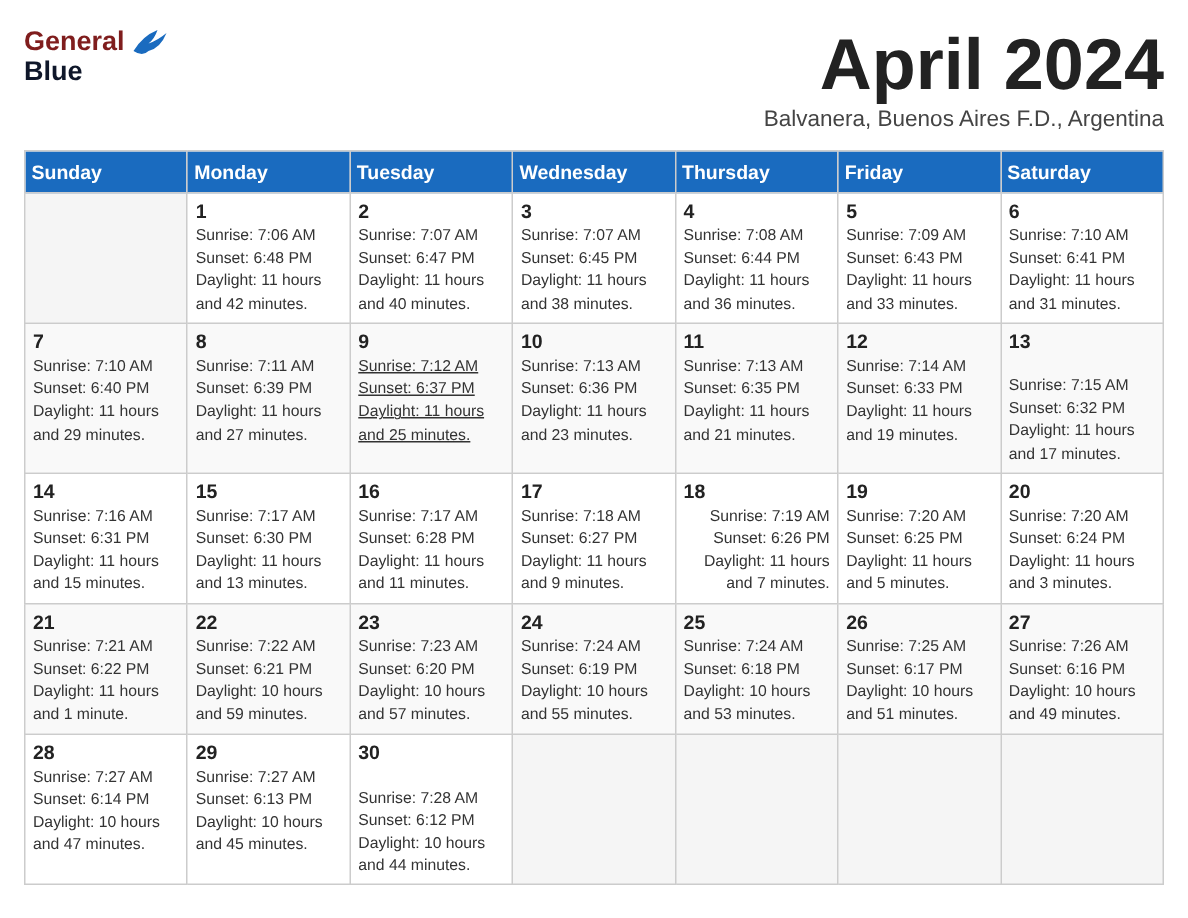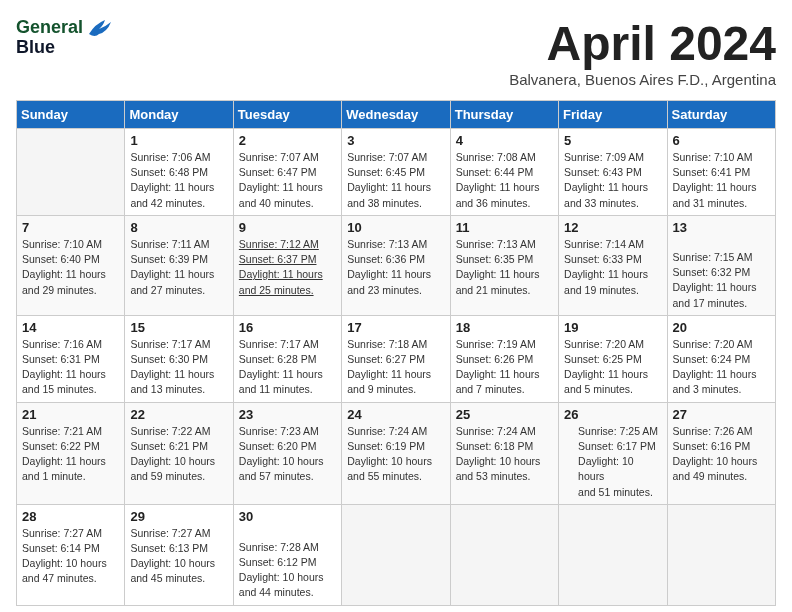--- a/index.html
+++ b/index.html
@@ -19,21 +19,21 @@
     .logo {
       display: flex;
       align-items: center;
     }
     .logo-text {
       font-size: 18px;
       font-weight: bold;
       color: #333;
       line-height: 1.1;
     }
-    .logo-text span { color: #14532d; }
+    .logo-text span { color: #7f1d1d; }
     .logo-bird {
       width: 28px;
       height: 24px;
       margin-left: 2px;
       fill: #1a6bbf;
     }
     .title-block {
       text-align: right;
     }
     .month-title {
@@ -244,21 +244,21 @@
         </td>
         <td>
           <span class="day-num">17</span>
           <div class="day-info" style="white-space: pre-line;">Sunrise: 7:18 AM
 Sunset: 6:27 PM
 Daylight: 11 hours
 and 9 minutes.</div>
         </td>
         <td>
           <span class="day-num">18</span>
-          <div class="day-info" style="white-space: pre-line;">Sunrise: 7:19 AM
+          <div class="day-info" style="white-space: pre-line; text-align: right;">Sunrise: 7:19 AM
 Sunset: 6:26 PM
 Daylight: 11 hours
 and 7 minutes.</div>
         </td>
         <td>
           <span class="day-num">19</span>
           <div class="day-info" style="white-space: pre-line;">Sunrise: 7:20 AM
 Sunset: 6:25 PM
 Daylight: 11 hours
 and 5 minutes.</div>
@@ -302,21 +302,21 @@
         </td>
         <td>
           <span class="day-num">25</span>
           <div class="day-info" style="white-space: pre-line;">Sunrise: 7:24 AM
 Sunset: 6:18 PM
 Daylight: 10 hours
 and 53 minutes.</div>
         </td>
         <td>
           <span class="day-num">26</span>
-          <div class="day-info" style="white-space: pre-line; margin-left: 14px;">Sunrise: 7:25 AM
+          <div class="day-info" style="white-space: pre-line;">Sunrise: 7:25 AM
 Sunset: 6:17 PM
 Daylight: 10 hours
 and 51 minutes.</div>
         </td>
         <td>
           <span class="day-num">27</span>
           <div class="day-info" style="white-space: pre-line;">Sunrise: 7:26 AM
 Sunset: 6:16 PM
 Daylight: 10 hours
 and 49 minutes.</div>

